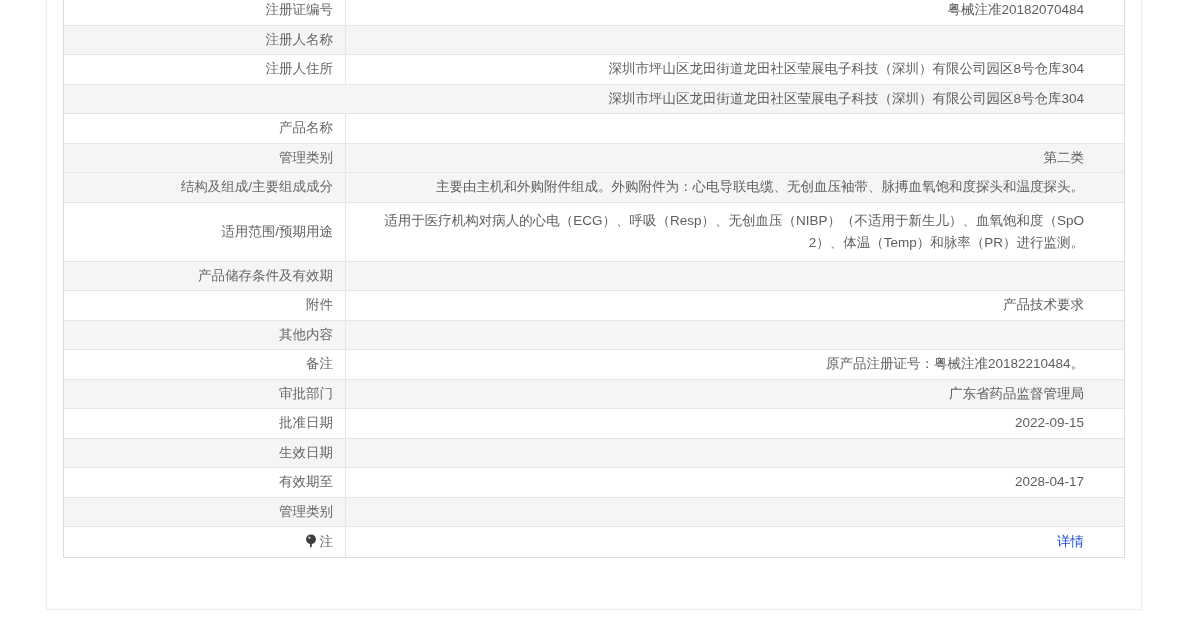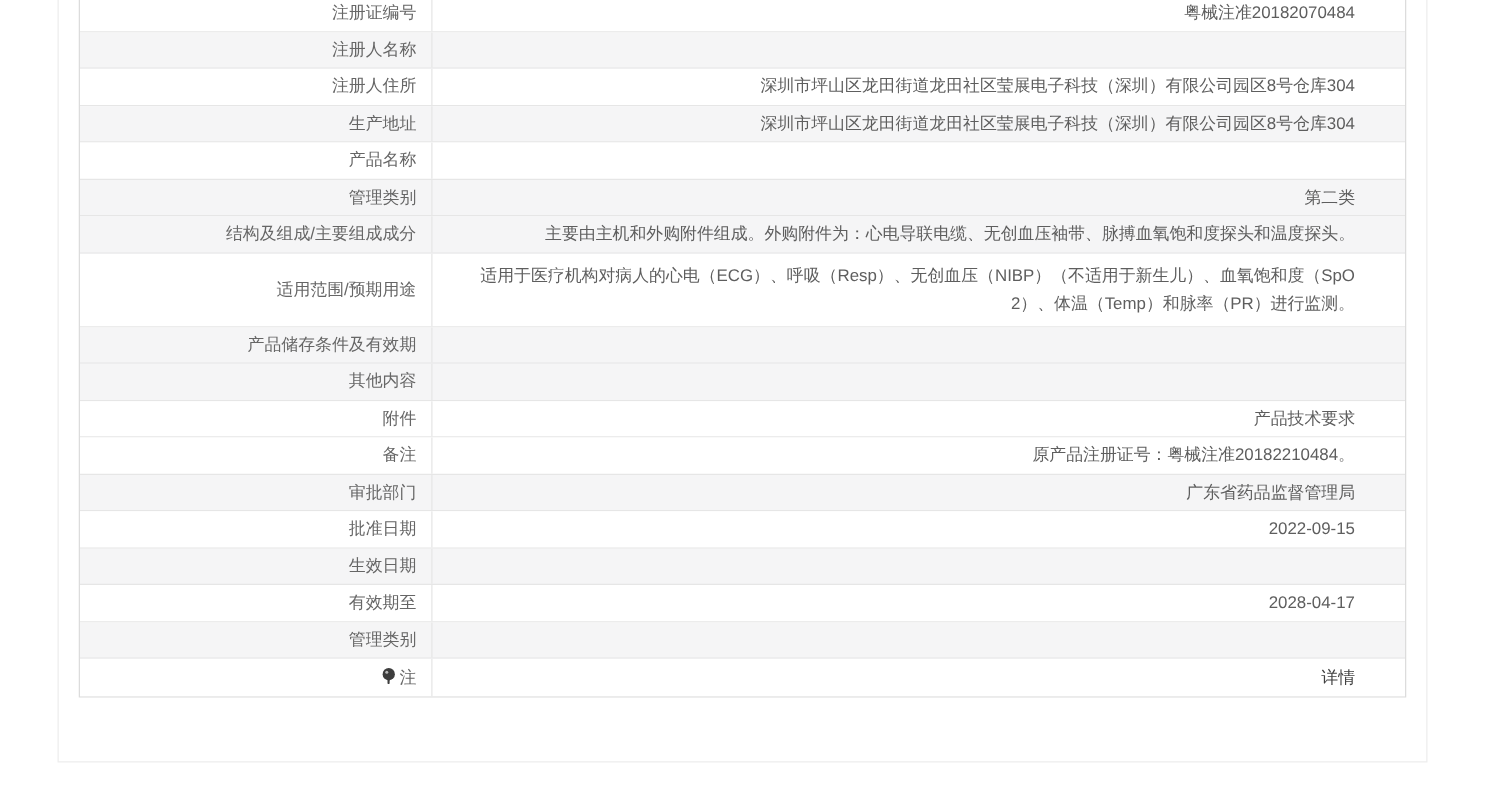--- a/index.html
+++ b/index.html
@@ -65,21 +65,21 @@
     box-sizing: border-box;
     padding-left: 12px;
     padding-right: 40px;
     color: #5e5e5e;
     font-size: 13.5px;
     line-height: 22px;
     word-break: break-all;
     text-align: right;
   }
   .value-cell a {
-    color: #404040;
+    color: #1d4ed8;
     text-decoration: none;
     cursor: pointer;
   }
   .icon-pin {
     display: inline-block;
     width: 12px;
     height: 14px;
     vertical-align: -2px;
   }
 </style>
@@ -99,23 +99,20 @@
           <span>注册人名称</span>
         </div>
       </div>
       <div class="row">
         <div class="label-cell">
           <span>注册人住所</span>
         </div>
         <div class="value-cell"><span>深圳市坪山区龙田街道龙田社区莹展电子科技（深圳）有限公司园区8号仓库304</span></div>
       </div>
       <div class="row alt">
-        <div class="label-cell">
-          <span>生产地址</span>
-        </div>
         <div class="value-cell"><span>深圳市坪山区龙田街道龙田社区莹展电子科技（深圳）有限公司园区8号仓库304</span></div>
       </div>
       <div class="row">
         <div class="label-cell">
           <span>产品名称</span>
         </div>
       </div>
       <div class="row alt">
         <div class="label-cell">
           <span>管理类别</span>
@@ -133,31 +130,31 @@
           <span>适用范围/预期用途</span>
         </div>
         <div class="value-cell"><span>适用于医疗机构对病人的心电（ECG）、呼吸（Resp）、无创血压（NIBP）（不适用于新生儿）、血氧饱和度（SpO2）、体温（Temp）和脉率（PR）进行监测。</span></div>
       </div>
       <div class="row alt">
         <div class="label-cell">
           <span>产品储存条件及有效期</span>
         </div>
         <div class="value-cell"><span></span></div>
       </div>
+      <div class="row">
+        <div class="label-cell">
+          <span>附件</span>
+        </div>
+        <div class="value-cell"><span>产品技术要求</span></div>
+      </div>
       <div class="row alt">
         <div class="label-cell">
           <span>其他内容</span>
         </div>
         <div class="value-cell"><span></span></div>
-      </div>
-      <div class="row">
-        <div class="label-cell">
-          <span>附件</span>
-        </div>
-        <div class="value-cell"><span>产品技术要求</span></div>
       </div>
       <div class="row">
         <div class="label-cell">
           <span>备注</span>
         </div>
         <div class="value-cell"><span>原产品注册证号：粤械注准20182210484。</span></div>
       </div>
       <div class="row alt">
         <div class="label-cell">
           <span>审批部门</span>

